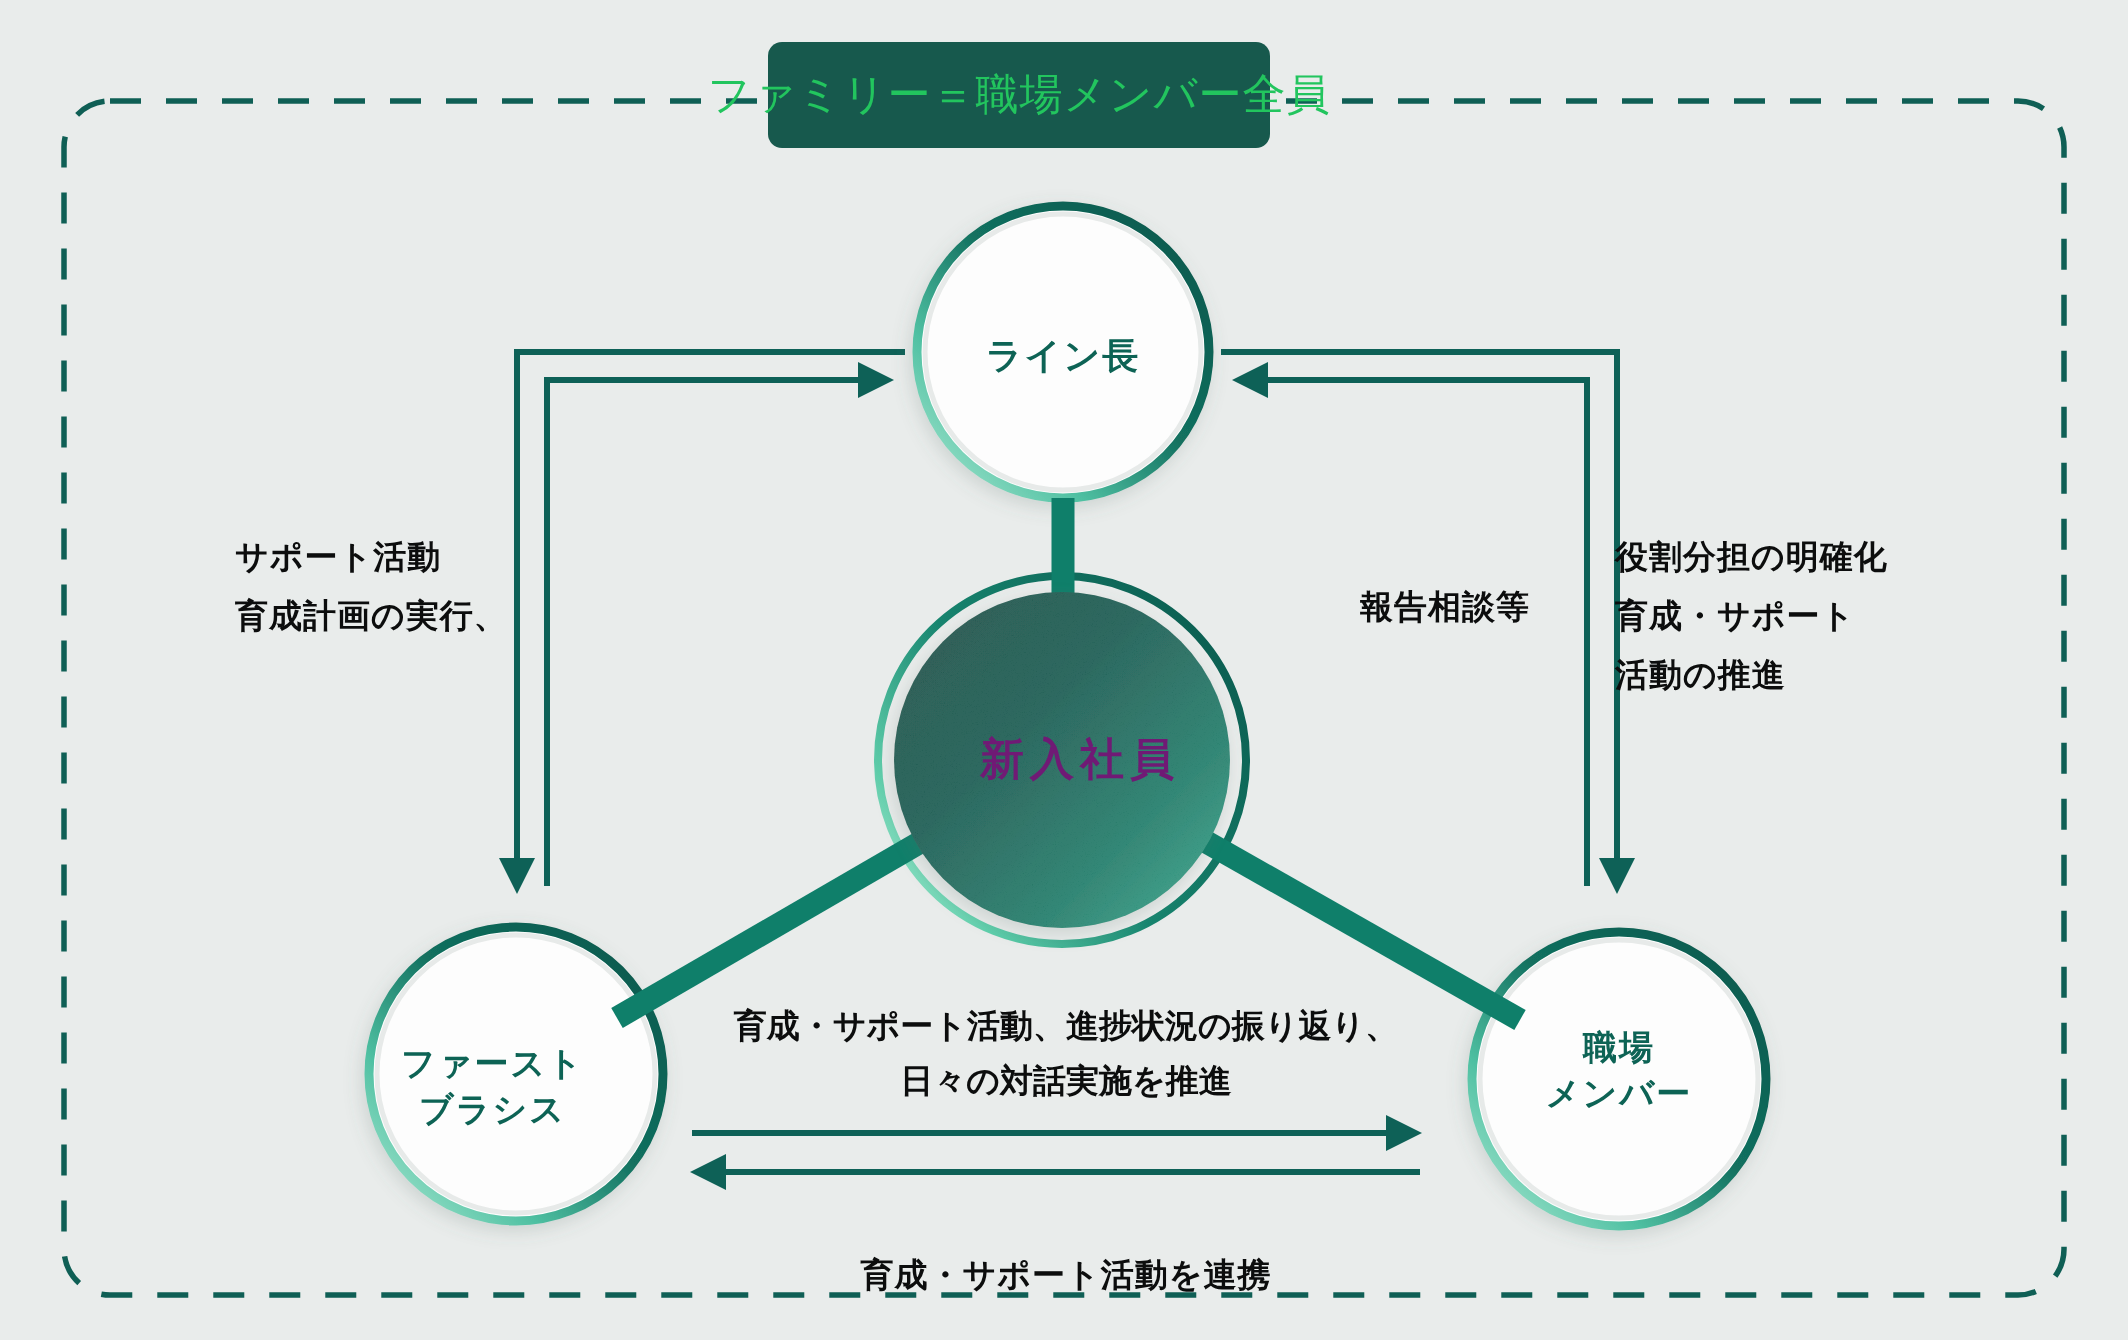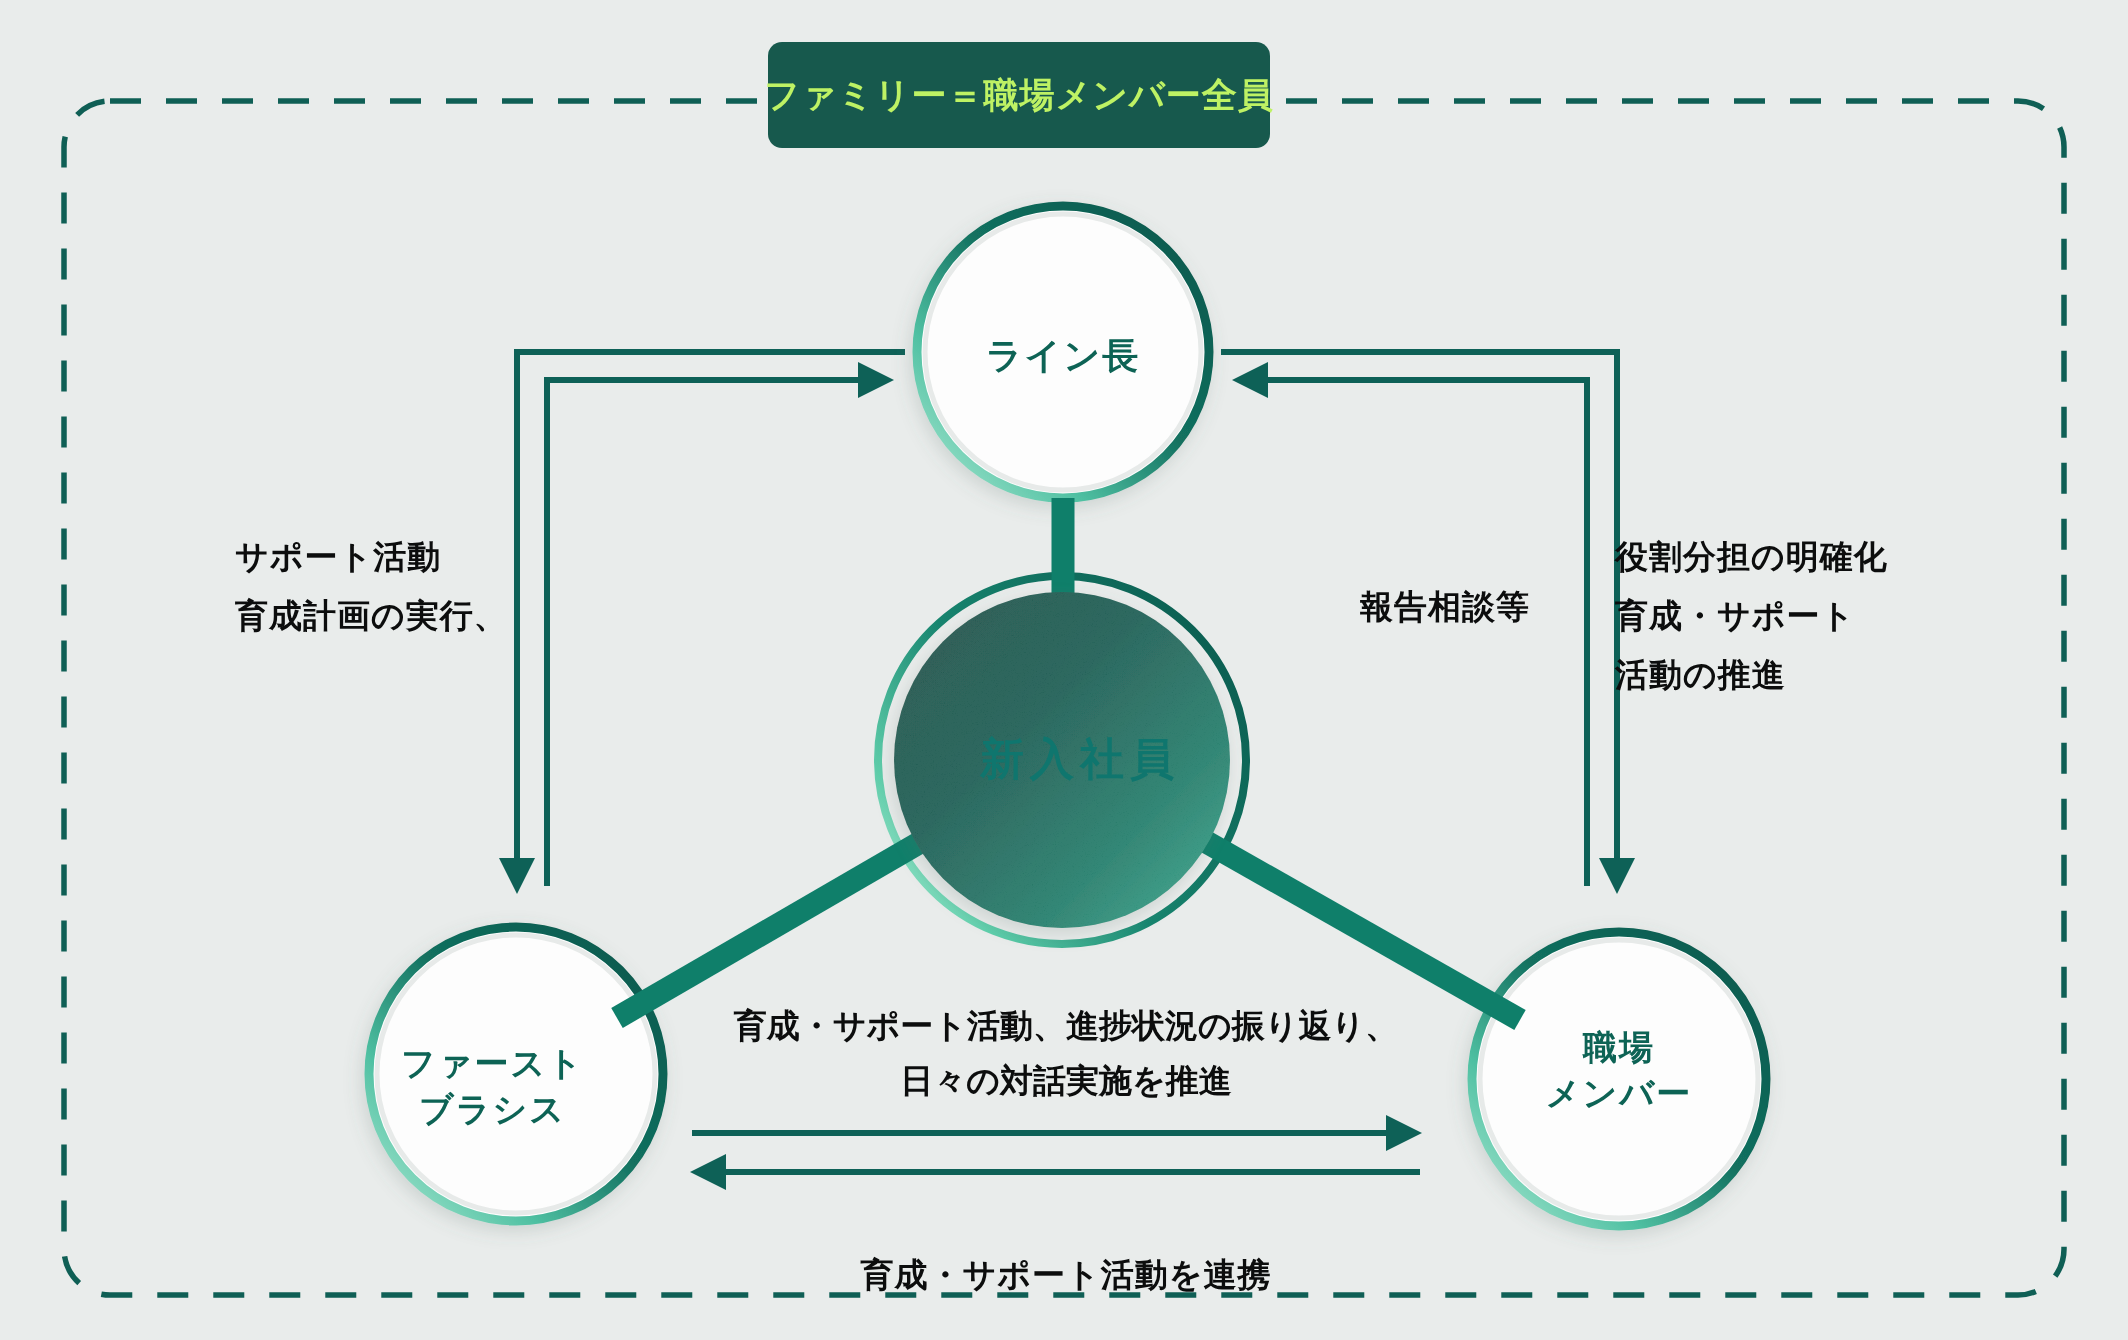--- a/index.html
+++ b/index.html
@@ -11,30 +11,30 @@
   .abs{position:absolute;}
   #diagram-svg{position:absolute;left:0;top:0;z-index:1;}
   .txt{position:absolute;z-index:2;color:#0c0d0d;font-weight:bold;}
 
   #title-box{
     left:768px;top:42px;width:502px;height:106px;z-index:3;
     background:#17594d;border-radius:14px;
     display:flex;align-items:center;justify-content:center;
   }
   #title-box .title-text{
-    color:#bef264;font-size:35px;font-weight:bold;letter-spacing:1px;white-space:nowrap;
+    color:#22c55e;font-size:43px;font-weight:normal;letter-spacing:1px;white-space:nowrap;
   }
 
   .circle-label{
     z-index:2;color:#0d6355;text-align:center;font-weight:bold;
   }
   #label-top{left:913px;top:332px;width:300px;font-size:36px;letter-spacing:2px;}
   #label-center{
     left:882px;top:730px;width:396px;text-align:center;z-index:2;
-    color:#0f766e;font-size:44px;font-weight:bold;letter-spacing:6px;
+    color:#701a75;font-size:44px;font-weight:bold;letter-spacing:6px;
   }
   #label-bl{left:366px;top:1040px;width:253px;font-size:34px;line-height:46px;letter-spacing:2px;}
   #label-br{left:1469px;top:1024px;width:300px;font-size:34px;line-height:46px;letter-spacing:2px;}
 
   #left-block{left:235px;top:527px;font-size:33px;line-height:59px;letter-spacing:1px;text-align:left;}
   #right-block{left:1615px;top:527px;width:360px;font-size:33px;line-height:59px;letter-spacing:1px;text-align:left;}
   #report-label{left:1360px;top:585px;width:200px;font-size:33px;letter-spacing:1px;text-align:left;white-space:nowrap;}
   #bottom-mid-block{left:666px;top:998px;width:800px;font-size:33px;line-height:55px;letter-spacing:0px;text-align:center;white-space:nowrap;}
   #bottom-link-label{left:666px;top:1213px;width:800px;font-size:33px;letter-spacing:1px;text-align:center;white-space:nowrap;margin-top:40px;}
 </style>

